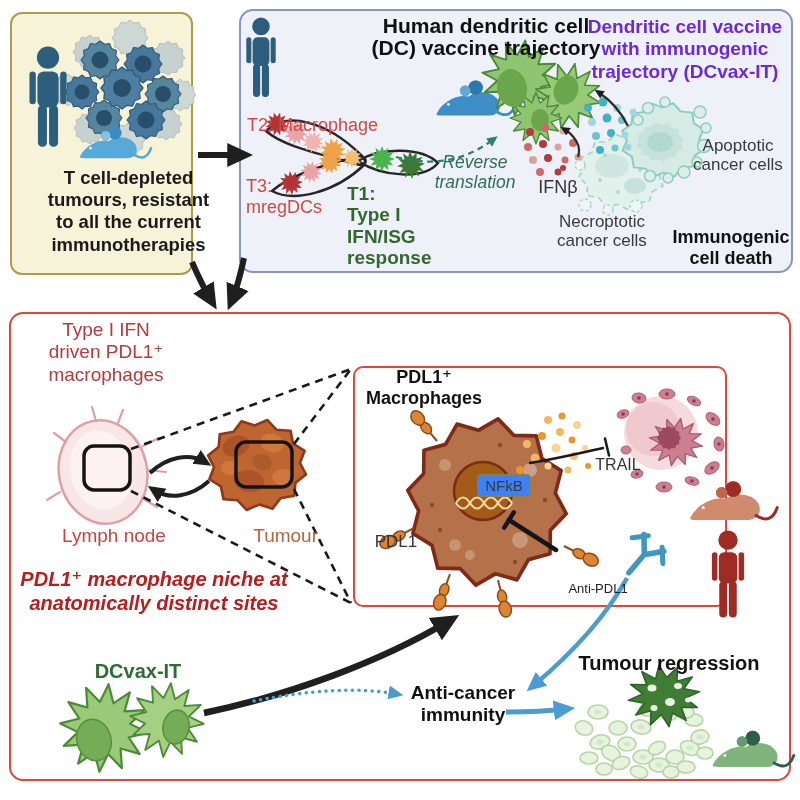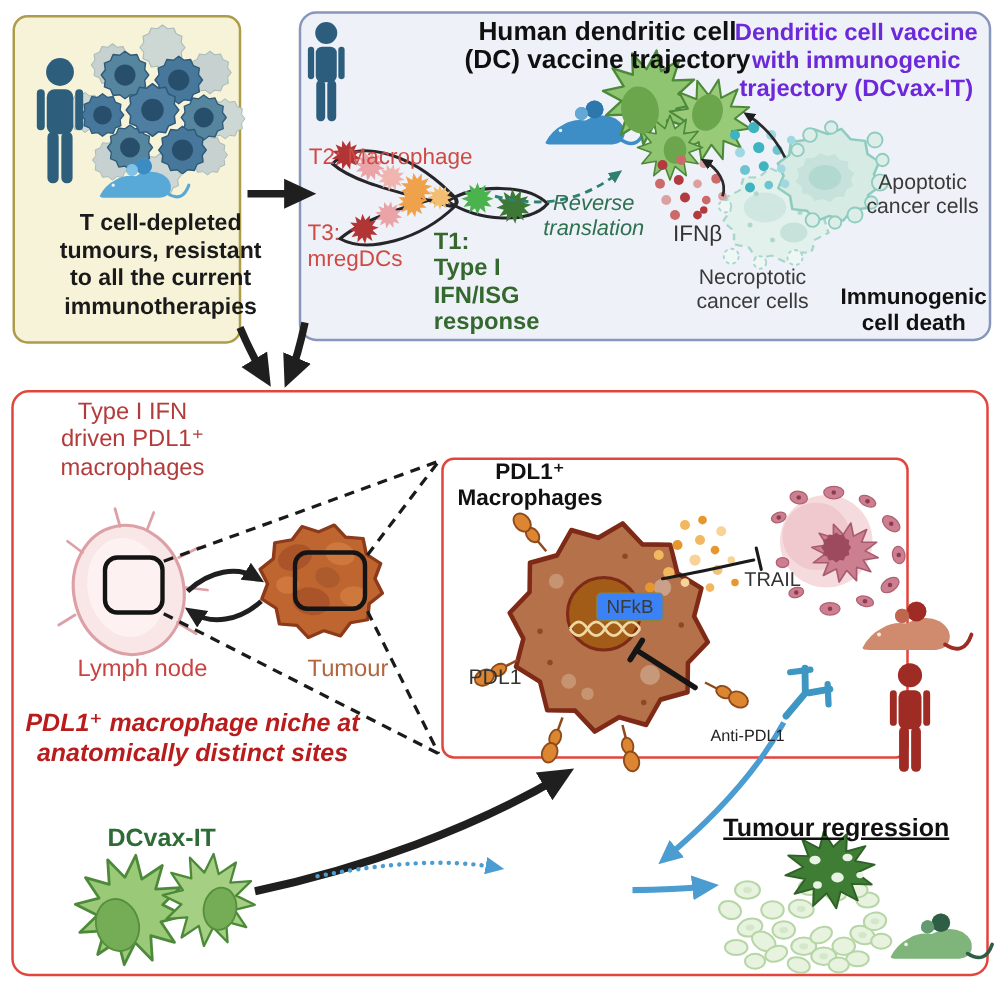--- a/index.html
+++ b/index.html
@@ -20,30 +20,30 @@
   .t-t1{left:347px;top:183px;font-size:19px;font-weight:700;color:#35682f;line-height:1.12;}
   .t-t1 span{display:block;}
   .t-rev{left:424px;top:152px;width:102px;font-size:17.5px;font-style:italic;color:#2e7050;text-align:center;line-height:1.15;}
   .t-ifnb{left:528px;top:177px;width:60px;font-size:18px;color:#333;text-align:center;}
   .t-nec{left:545px;top:212px;width:114px;font-size:17px;color:#3a3a3a;text-align:center;line-height:1.12;}
   .t-apo{left:682px;top:136px;width:112px;font-size:17px;color:#3a3a3a;text-align:center;line-height:1.12;}
   .t-icd{left:666px;top:227px;width:130px;font-size:18px;font-weight:700;color:#111;text-align:center;line-height:1.15;}
   .t-type1{left:43px;top:319px;width:126px;font-size:19px;color:#b23b3b;text-align:center;line-height:1.18;}
   .t-ifng{left:191px;top:319px;width:124px;font-size:19px;color:#b2653e;text-align:center;line-height:1.18;}
   .t-lymph{left:58px;top:525px;width:112px;font-size:19px;color:#c94343;text-align:center;}
-  .t-tum{left:246px;top:525px;width:72px;font-size:19px;color:#b2653e;text-align:left;}
+  .t-tum{left:246px;top:525px;width:72px;font-size:19px;color:#b2653e;text-align:right;}
   .t-niche{left:10px;top:568px;width:288px;font-size:20px;font-weight:700;font-style:italic;color:#b91c1c;text-align:center;line-height:1.18;}
   .t-innertitle{left:360px;top:367px;width:128px;font-size:18px;font-weight:700;color:#111;text-align:center;line-height:1.15;}
   .t-tcell{left:570px;top:370px;width:160px;font-size:18px;font-weight:700;color:#111;text-align:center;white-space:nowrap;}
   .t-trail{left:588px;top:456px;width:60px;font-size:16px;color:#333;text-align:center;}
   .t-pdl1{left:368px;top:532px;width:56px;font-size:17px;color:#333;text-align:center;}
   .t-anti{left:544px;top:582px;width:108px;font-size:13px;color:#222;text-align:center;}
-  .t-dcvax{left:86px;top:660px;width:104px;font-size:20px;font-weight:700;color:#2e6b35;}
+  .t-dcvax{left:86px;top:660px;width:104px;font-size:20px;font-weight:700;color:#2e6b35;text-align:center;}
   .t-imm{left:398px;top:682px;width:130px;font-size:19px;font-weight:700;color:#111;text-align:center;line-height:1.15;}
-  .t-reg{left:576px;top:652px;width:186px;font-size:20px;font-weight:700;color:#111;text-align:center;white-space:nowrap;text-decoration:underline;}
+  .t-reg{left:576px;top:652px;width:186px;font-size:20px;font-weight:700;color:#111;text-align:center;white-space:nowrap;}
   .nfkb-box{position:absolute;left:457px;top:474px;width:54px;height:23px;background:#3b82f6;
             border:1.2px solid #8f813e;border-radius:4px;font-size:15px;color:#3a3a3a;
             display:flex;align-items:center;justify-content:center;box-sizing:border-box;margin-left:20px;}
 </style>
 </head>
 <body>
 
 <div class="canvas">
 
   <div class="box box-yellow"></div>
@@ -428,15 +428,16 @@
   <div class="lbl t-type1">Type I IFN driven PDL1⁺ macrophages</div>
   <div class="lbl t-lymph">Lymph node</div>
   <div class="lbl t-tum">Tumour</div>
   <div class="lbl t-niche">PDL1⁺ macrophage niche at anatomically distinct sites</div>
   <div class="lbl t-innertitle">PDL1⁺ Macrophages</div>
   <div class="nfkb-box">NFkB</div>
   <div class="lbl t-trail">TRAIL</div>
   <div class="lbl t-pdl1">PDL1</div>
   <div class="lbl t-anti">Anti-PDL1</div>
   <div class="lbl t-dcvax">DCvax-IT</div>
+  <div class="lbl t-imm">Anti-cancer immunity</div>
   <div class="lbl t-reg">Tumour regression</div>
 
 </div>
 
 </body></html>

